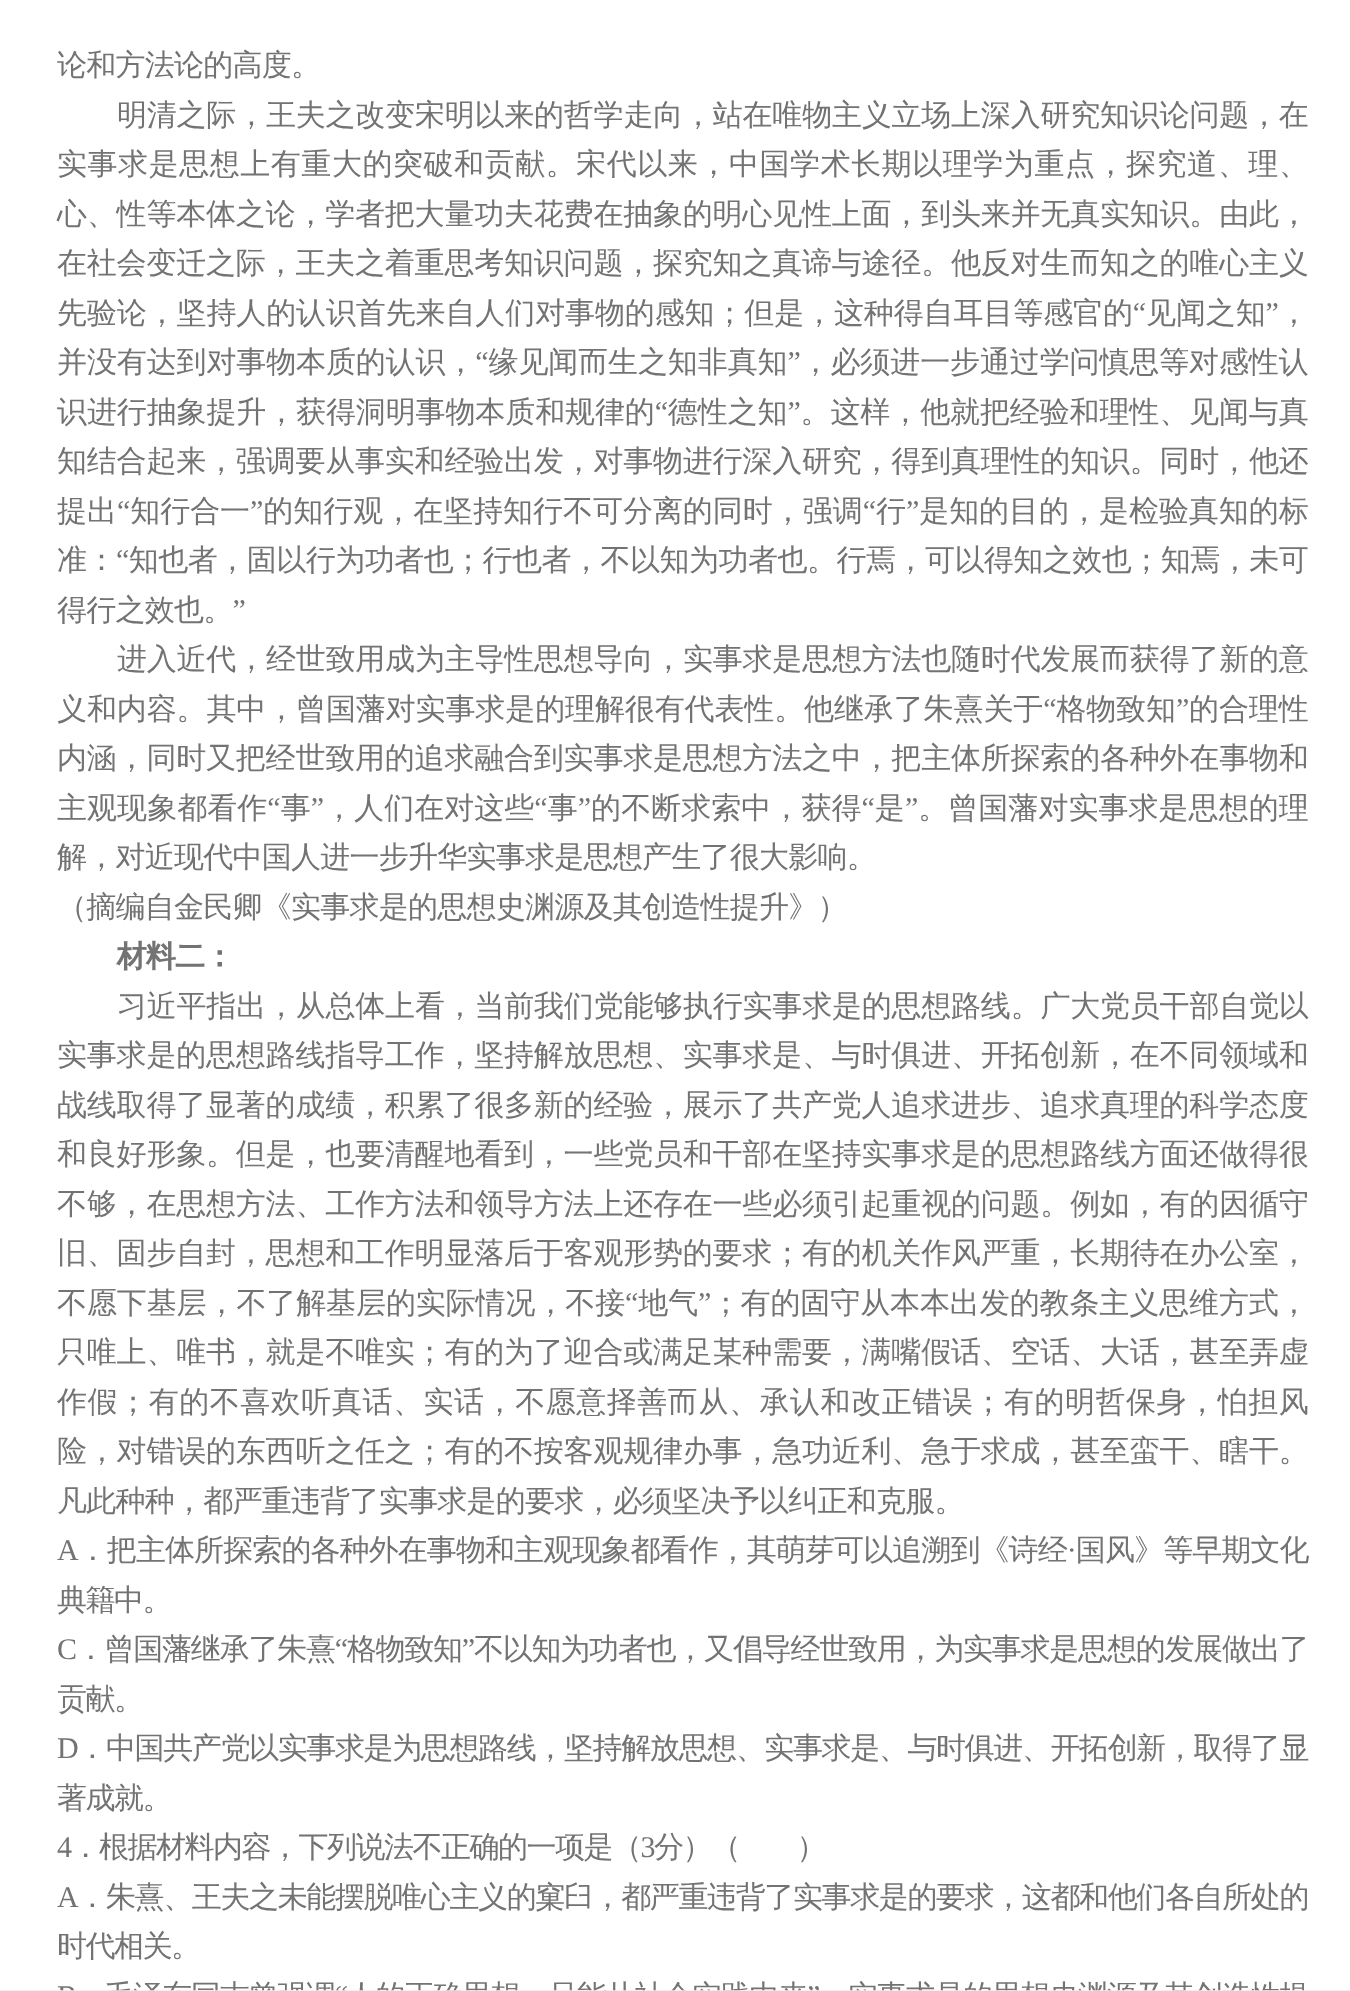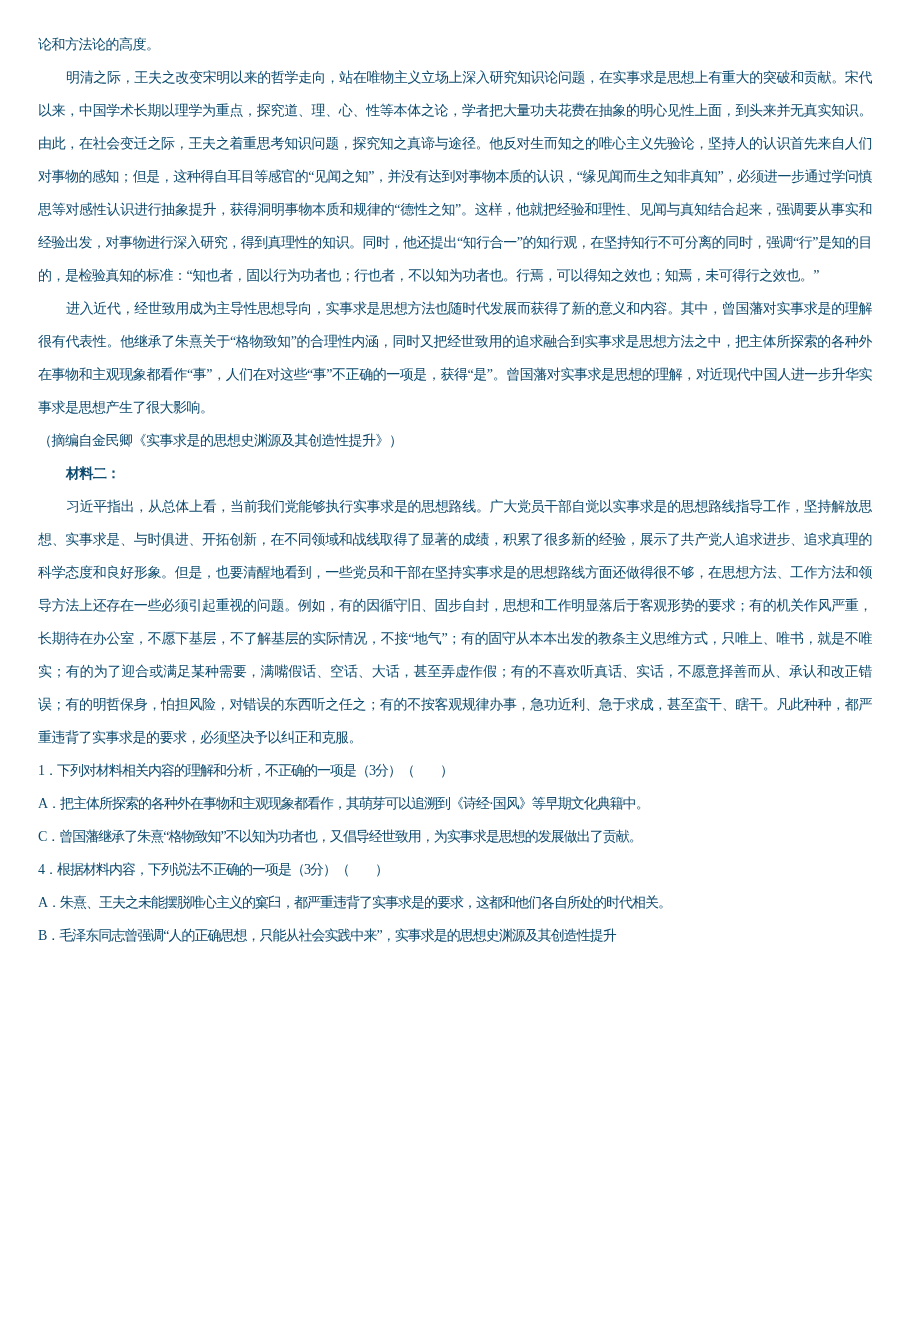--- a/index.html
+++ b/index.html
@@ -6,44 +6,44 @@
   .page {
     position: relative;
     width: 900px;
     height: 1327px;
     margin: 0 auto;
     background: #ffffff;
     box-sizing: border-box;
     padding: 28px 28px 20px 38px;
     overflow: hidden;
     font-family: "Liberation Serif", "DejaVu Serif", serif;
-    font-size: 14px;
+    font-size: 20px;
     line-height: 33px;
-    color: #0c4a6e;
+    color: #737373;
   }
   .page p {
     margin: 0;
     text-align: justify;
     letter-spacing: -0.5px;
   }
   .cont { text-indent: 0; }
   .para { text-indent: 2em; }
   .heading { text-indent: 2em; font-weight: bold; }
   .attribution { text-align: center; text-indent: 0; }
   .question, .option { text-indent: 0; letter-spacing: -1px !important; }
 </style>
 </head>
 <body>
 
 <div class="page">
   <p class="cont">论和方法论的高度。</p>
   <p class="para">明清之际，王夫之改变宋明以来的哲学走向，站在唯物主义立场上深入研究知识论问题，在实事求是思想上有重大的突破和贡献。宋代以来，中国学术长期以理学为重点，探究道、理、心、性等本体之论，学者把大量功夫花费在抽象的明心见性上面，到头来并无真实知识。由此，在社会变迁之际，王夫之着重思考知识问题，探究知之真谛与途径。他反对生而知之的唯心主义先验论，坚持人的认识首先来自人们对事物的感知；但是，这种得自耳目等感官的“见闻之知”，并没有达到对事物本质的认识，“缘见闻而生之知非真知”，必须进一步通过学问慎思等对感性认识进行抽象提升，获得洞明事物本质和规律的“德性之知”。这样，他就把经验和理性、见闻与真知结合起来，强调要从事实和经验出发，对事物进行深入研究，得到真理性的知识。同时，他还提出“知行合一”的知行观，在坚持知行不可分离的同时，强调“行”是知的目的，是检验真知的标准：“知也者，固以行为功者也；行也者，不以知为功者也。行焉，可以得知之效也；知焉，未可得行之效也。”</p>
-  <p class="para">进入近代，经世致用成为主导性思想导向，实事求是思想方法也随时代发展而获得了新的意义和内容。其中，曾国藩对实事求是的理解很有代表性。他继承了朱熹关于“格物致知”的合理性内涵，同时又把经世致用的追求融合到实事求是思想方法之中，把主体所探索的各种外在事物和主观现象都看作“事”，人们在对这些“事”不正确的一项是，获得“是”。曾国藩对实事求是思想的理解，对近现代中国人进一步升华实事求是思想产生了很大影响。</p>
+  <p class="para">进入近代，经世致用成为主导性思想导向，实事求是思想方法也随时代发展而获得了新的意义和内容。其中，曾国藩对实事求是的理解很有代表性。他继承了朱熹关于“格物致知”的合理性内涵，同时又把经世致用的追求融合到实事求是思想方法之中，把主体所探索的各种外在事物和主观现象都看作“事”，人们在对这些“事”的不断求索中，获得“是”。曾国藩对实事求是思想的理解，对近现代中国人进一步升华实事求是思想产生了很大影响。</p>
   <p class="attribution">（摘编自金民卿《实事求是的思想史渊源及其创造性提升》）</p>
   <p class="heading">材料二：</p>
   <p class="para">习近平指出，从总体上看，当前我们党能够执行实事求是的思想路线。广大党员干部自觉以实事求是的思想路线指导工作，坚持解放思想、实事求是、与时俱进、开拓创新，在不同领域和战线取得了显著的成绩，积累了很多新的经验，展示了共产党人追求进步、追求真理的科学态度和良好形象。但是，也要清醒地看到，一些党员和干部在坚持实事求是的思想路线方面还做得很不够，在思想方法、工作方法和领导方法上还存在一些必须引起重视的问题。例如，有的因循守旧、固步自封，思想和工作明显落后于客观形势的要求；有的机关作风严重，长期待在办公室，不愿下基层，不了解基层的实际情况，不接“地气”；有的固守从本本出发的教条主义思维方式，只唯上、唯书，就是不唯实；有的为了迎合或满足某种需要，满嘴假话、空话、大话，甚至弄虚作假；有的不喜欢听真话、实话，不愿意择善而从、承认和改正错误；有的明哲保身，怕担风险，对错误的东西听之任之；有的不按客观规律办事，急功近利、急于求成，甚至蛮干、瞎干。凡此种种，都严重违背了实事求是的要求，必须坚决予以纠正和克服。</p>
-  <p class="question">1．下列对材料相关内容的理解和分析，不正确的一项是（3分）（　　）</p>
   <p class="option">A．把主体所探索的各种外在事物和主观现象都看作，其萌芽可以追溯到《诗经·国风》等早期文化典籍中。</p>
   <p class="option">C．曾国藩继承了朱熹“格物致知”不以知为功者也，又倡导经世致用，为实事求是思想的发展做出了贡献。</p>
+  <p class="option">D．中国共产党以实事求是为思想路线，坚持解放思想、实事求是、与时俱进、开拓创新，取得了显著成就。</p>
   <p class="question">4．根据材料内容，下列说法不正确的一项是（3分）（　　）</p>
   <p class="option">A．朱熹、王夫之未能摆脱唯心主义的窠臼，都严重违背了实事求是的要求，这都和他们各自所处的时代相关。</p>
   <p class="option">B．毛泽东同志曾强调“人的正确思想，只能从社会实践中来”，实事求是的思想史渊源及其创造性提升</p>
 </div>
 
 </body></html>

